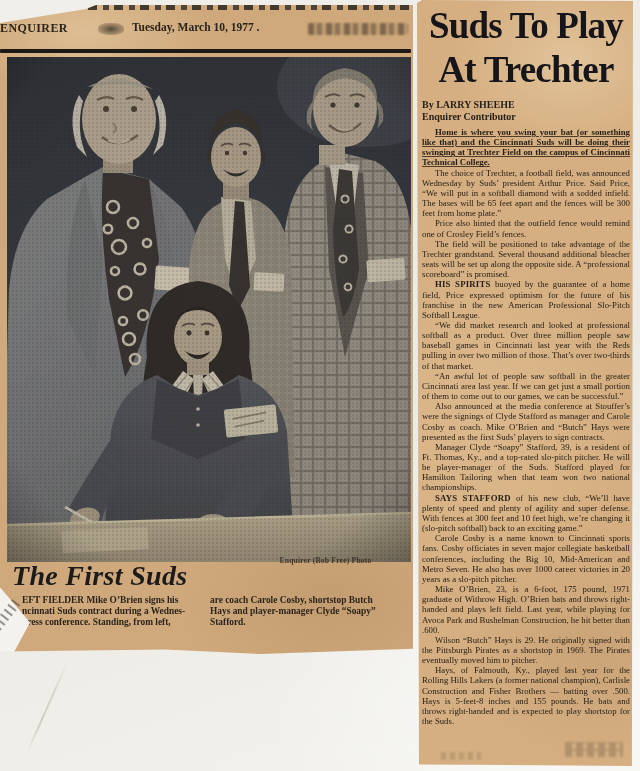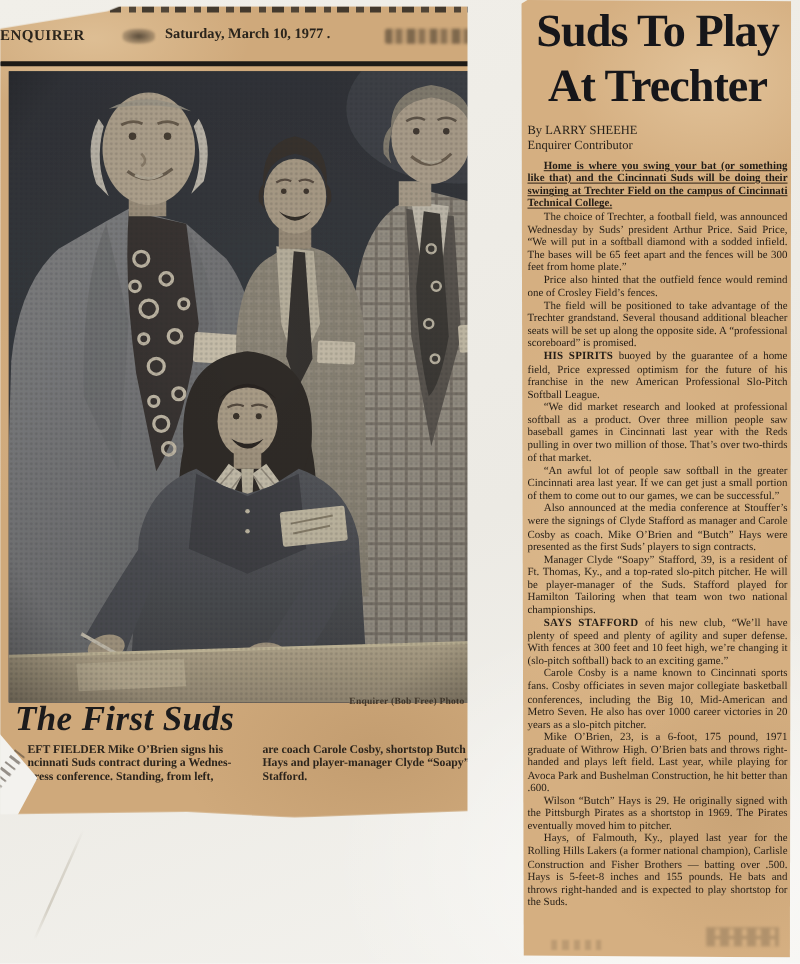--- a/index.html
+++ b/index.html
@@ -5,21 +5,21 @@
   html,body{margin:0;padding:0;}
   body{
     width:640px;height:771px;position:relative;overflow:hidden;
     background:
       radial-gradient(400px 300px at 85% 90%, rgba(255,255,255,.6), transparent 70%),
       linear-gradient(160deg,#f1efe9 0%, #eceae4 55%, #f4f3ef 100%);
     font-family:"Liberation Serif","DejaVu Serif",serif;
   }
   
   .left-clip{
-    position:absolute;left:0;top:5px;width:374px;height:649px;
+    position:absolute;left:0;top:5px;width:413px;height:649px;
     background:
       radial-gradient(180px 90px at 20% 4%, rgba(255,238,205,.30), transparent 70%),
       radial-gradient(220px 140px at 80% 92%, rgba(120,82,44,.14), transparent 70%),
       radial-gradient(300px 200px at 50% 50%, rgba(255,240,210,.12), transparent 75%),
       #cfa97b;
     clip-path:polygon(0 18px,86px 4px,96px 0,100% 0,100% 99.2%,63% 100%,40% 99.3%,0 99.6%);
     filter:drop-shadow(1px 2px 3px rgba(70,58,42,.35));
     font-family:Liberation Serif, serif;
   }
   .top-dashes{
@@ -53,21 +53,21 @@
     background:
       radial-gradient(160px 120px at 70% 8%, rgba(255,240,210,.30), transparent 70%),
       radial-gradient(200px 260px at 30% 55%, rgba(255,238,205,.16), transparent 70%),
       radial-gradient(180px 160px at 80% 85%, rgba(118,82,46,.12), transparent 72%),
       #d5af81;
     clip-path:polygon(0 3px,5px 0,100% 1px,99.5% 100%,2px 99.8%);
     filter:drop-shadow(2px 2px 3px rgba(70,58,42,.35));
   }
   .headline{position:absolute;left:4px;top:4px;width:210px;font-weight:bold;
     font-size:37px;line-height:44px;letter-spacing:-.8px;color:#16161a;text-align:center;}
-  .byline{position:absolute;left:5px;top:99px;font-weight:normal;font-size:10px;line-height:11.5px;color:#241f19;}
+  .byline{position:absolute;left:5px;top:99px;font-weight:bold;font-size:10px;line-height:11.5px;color:#241f19;}
   .article{position:absolute;left:5px;top:127px;width:208px;color:#241d16;}
   .para{margin:0;text-indent:13px;text-align:justify;font-size:8.75px;line-height:10.15px;}
   .para.u{text-decoration:underline;text-decoration-thickness:.8px;text-underline-offset:1px;text-decoration-color:rgba(45,32,20,.8);font-weight:bold;}
   .para b.lead{letter-spacing:.2px;}
   .ghost-marks{position:absolute;left:148px;top:742px;width:58px;height:15px;opacity:.28;filter:blur(1.2px);
     background:repeating-linear-gradient(90deg,#5a4c3a 0 7px,transparent 7px 11px),repeating-linear-gradient(0deg,transparent 0 6px,#5a4c3a 6px 8px);}
   .ghost-marks2{position:absolute;left:24px;top:752px;width:40px;height:8px;opacity:.2;filter:blur(1px);
     background:repeating-linear-gradient(90deg,#5a4c3a 0 5px,transparent 5px 9px);}
   
   .crease{position:absolute;left:46px;top:660px;width:2px;height:96px;transform:rotate(24deg);
@@ -75,21 +75,21 @@
 </style>
 </head>
 <body>
 
 <div class="left-clip">
   <div class="top-dashes"></div>
 
   <div class="masthead-row">
     <span class="masthead">ENQUIRER</span>
     <span class="logo-smudge"></span>
-    <span class="dateline">Saturday, March 10, 1977 .</span>
+    <span class="dateline">Tuesday, March 10, 1977 .</span>
     <span class="text-smudge"></span>
   </div>
   <div class="head-rule"></div>
 
   <div class="photo">
     <svg width="404" height="505" viewBox="0 0 404 505">
       <defs>
         <linearGradient id="bgG" x1="0" y1="0" x2="0" y2="1">
           <stop offset="0" stop-color="#23282e"></stop>
             <stop offset="1" stop-color="#343a41"></stop>

